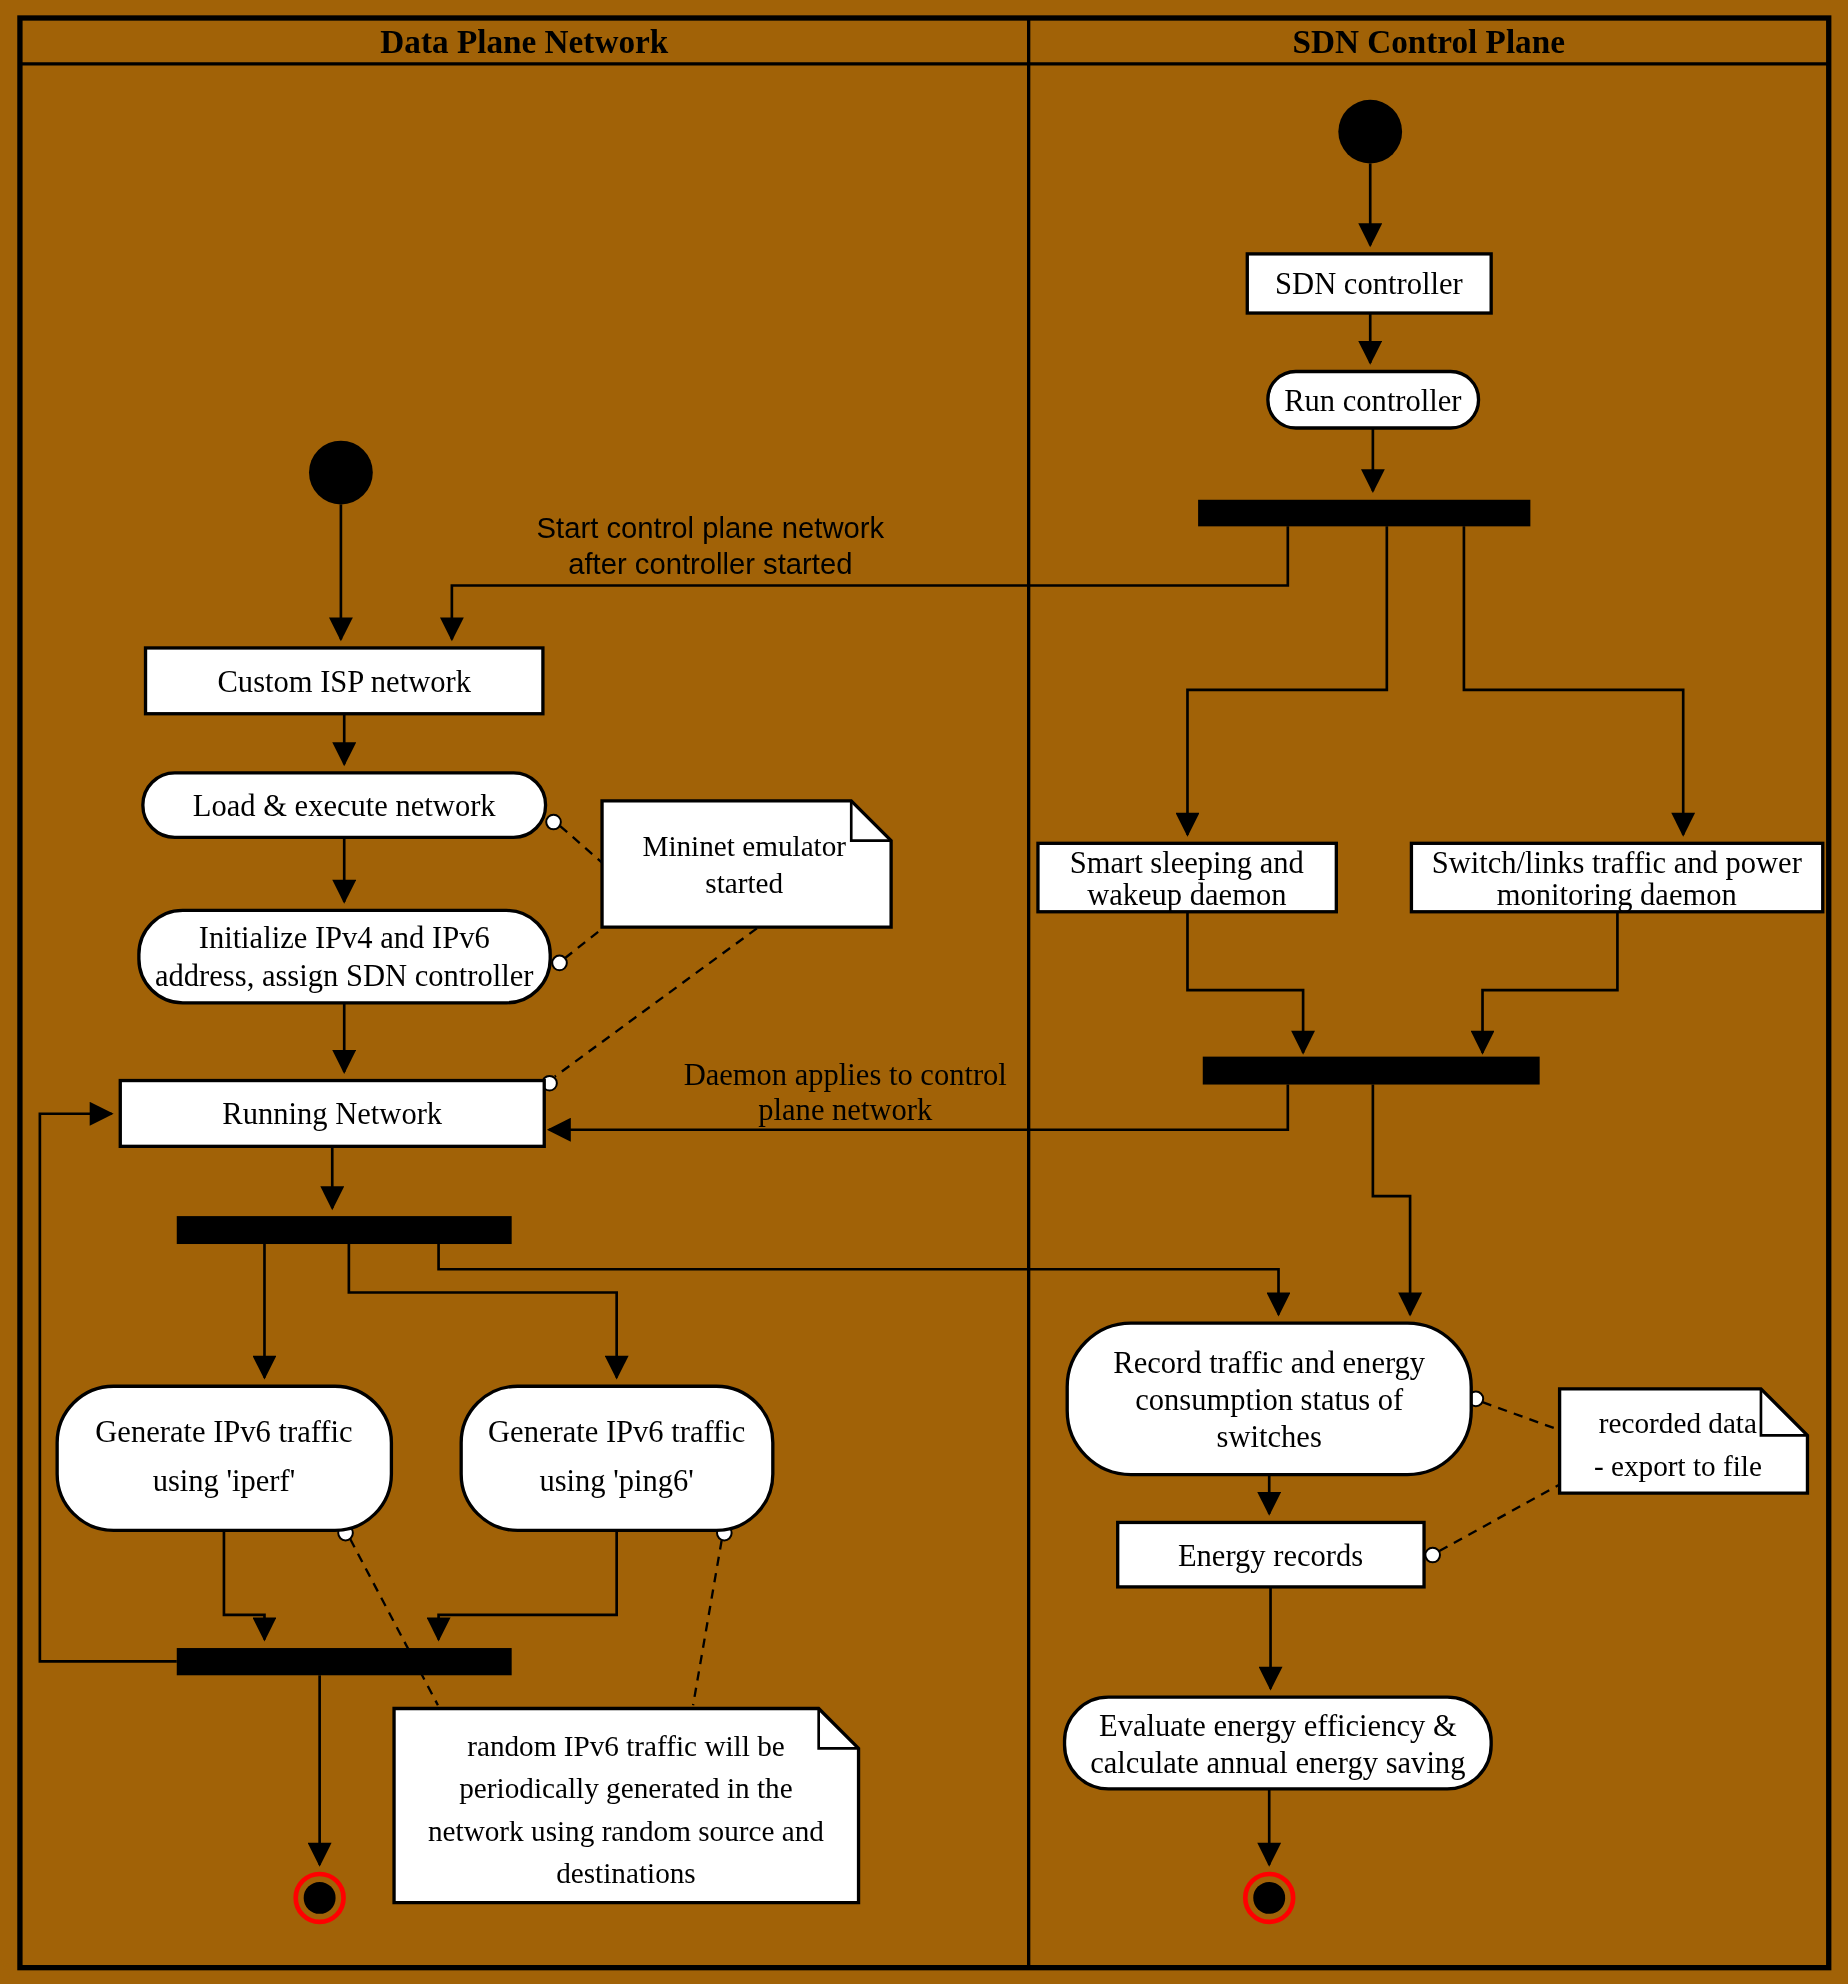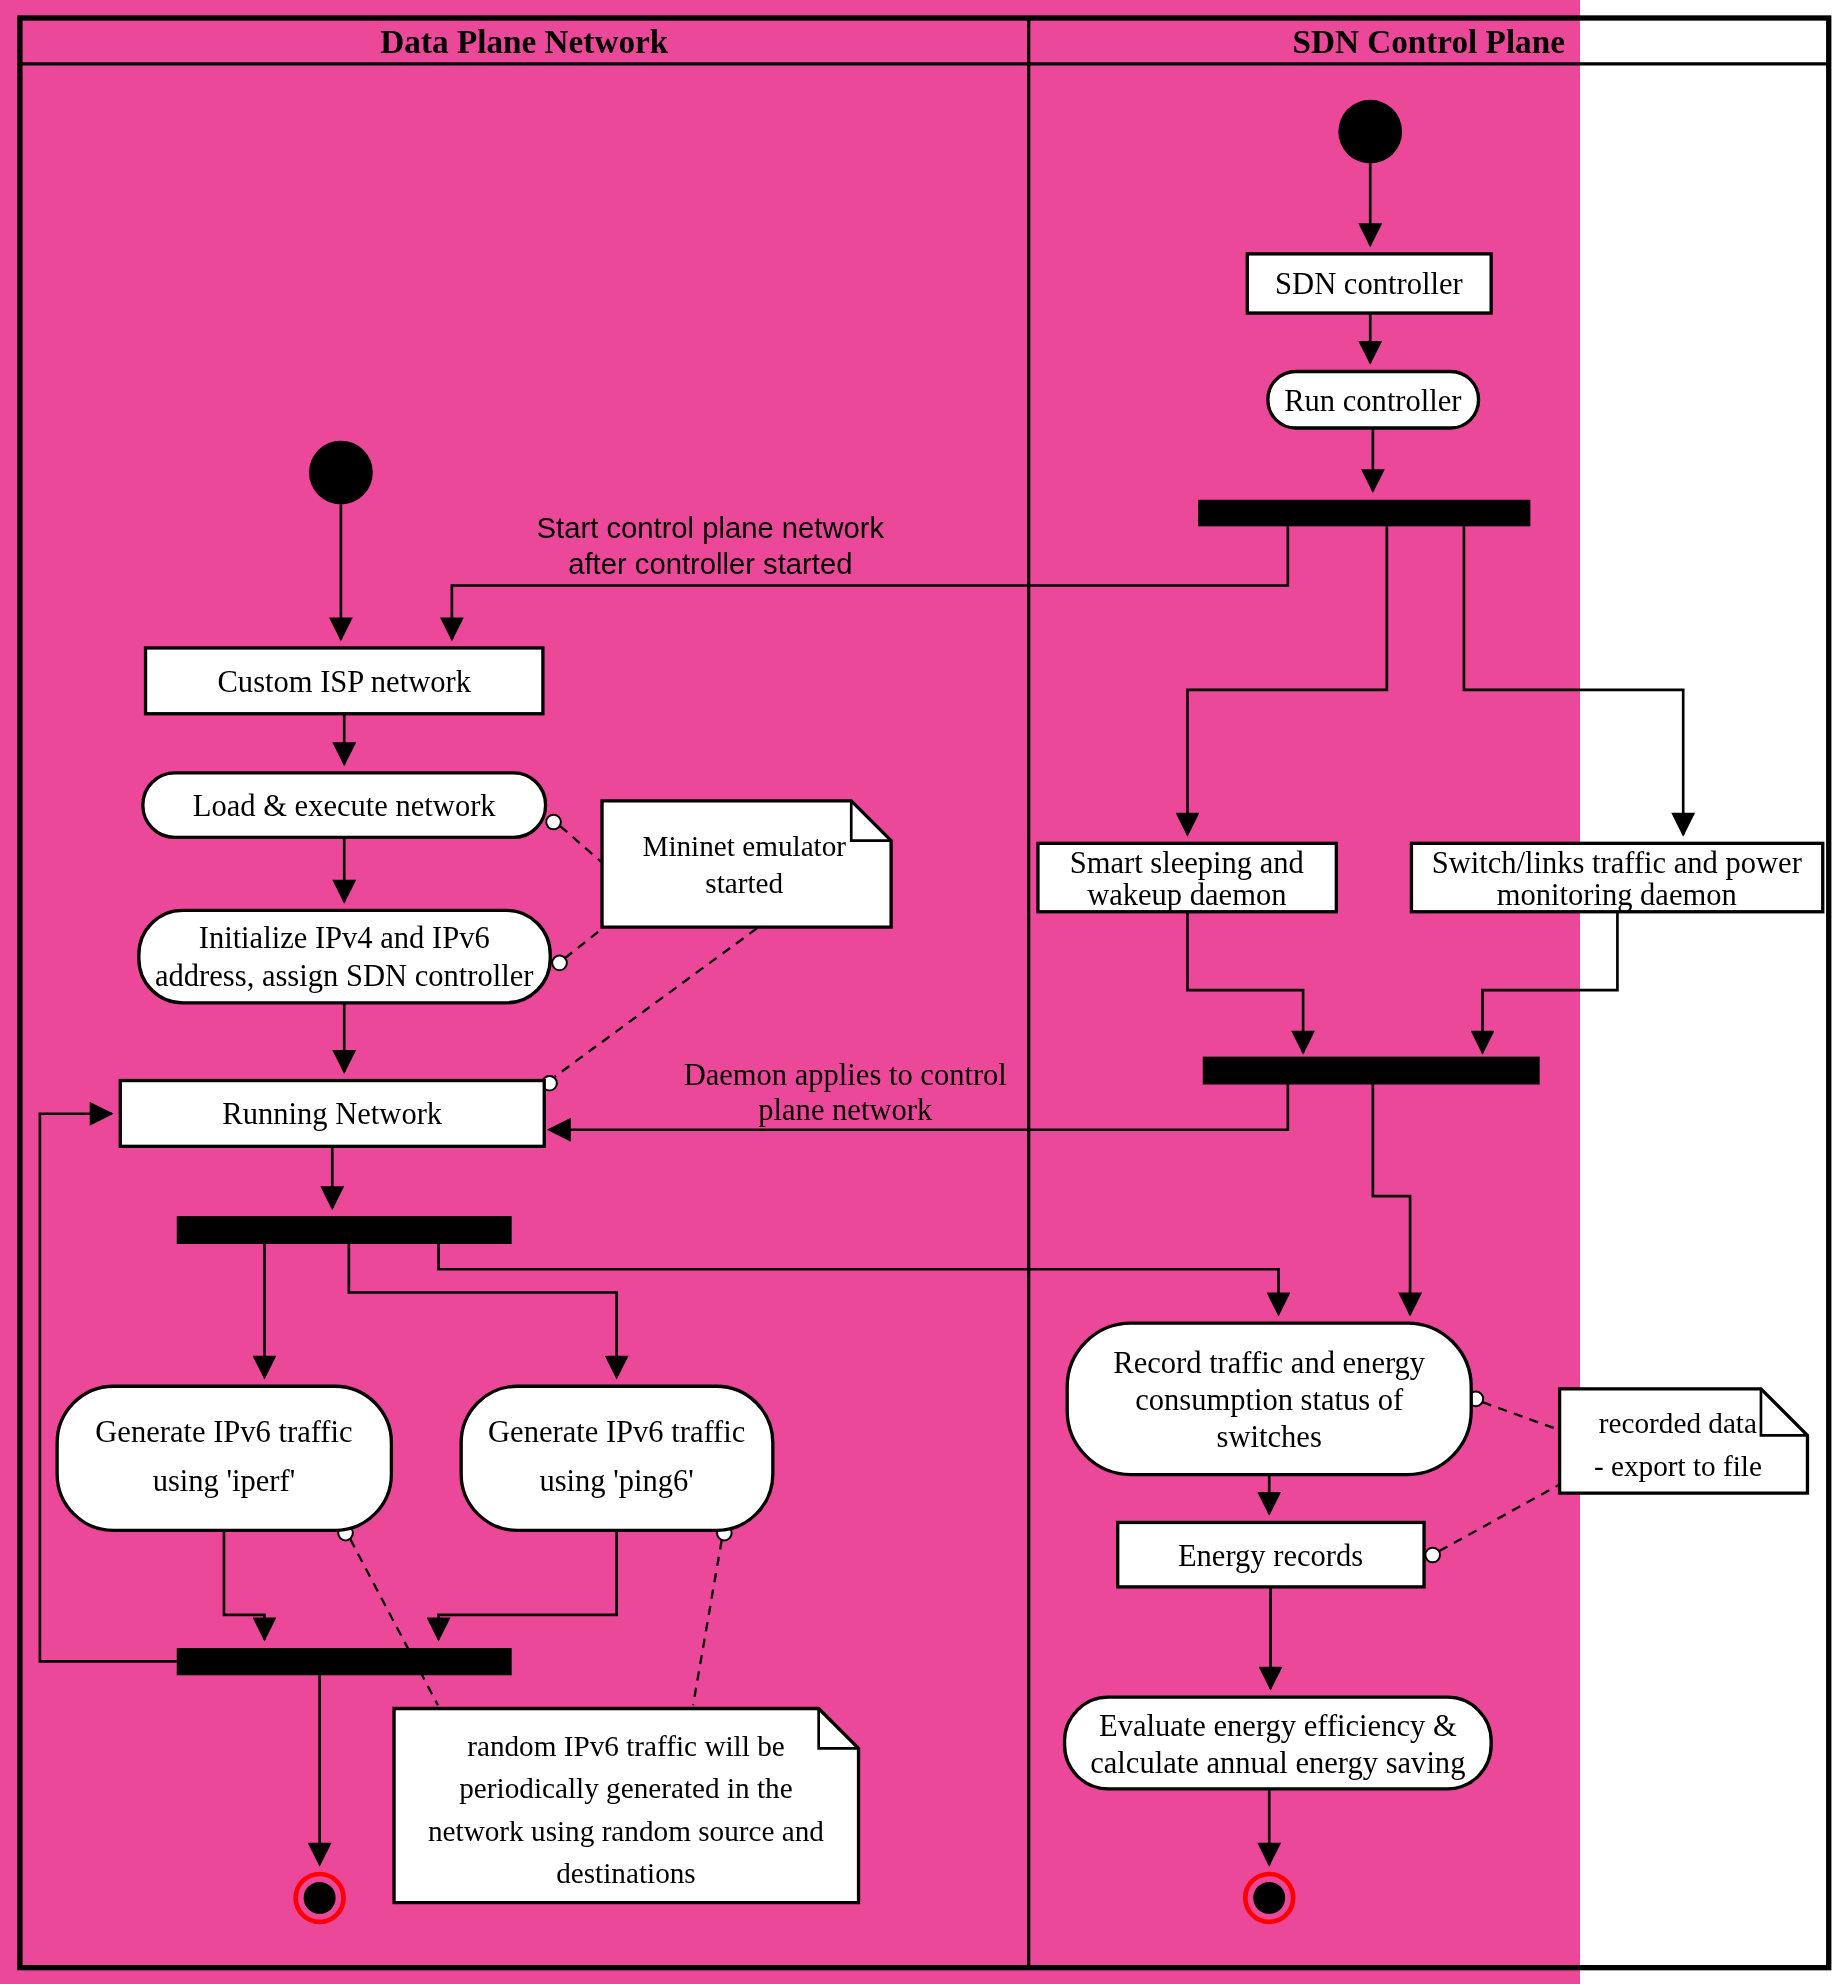--- a/index.html
+++ b/index.html
@@ -1,20 +1,20 @@
 <!DOCTYPE html>
 <html style="font-size:10.6px"><head>
 <meta charset="utf-8">
 <style>
   html, body { margin: 0; padding: 0; background: #ffffff; }
   .diagram-wrap {
     position: relative;
-    width: 1580px;
+    width: 1848px;
     height: 1985px;
-    background: #ec4899;
+    background: #a16207;
     font-family: "Liberation Serif", serif;
   }
   svg { display: block; }
   .node-shape { fill: #ffffff; stroke: #000000; stroke-width: 5; }
   .bar { fill: #000000; stroke: none; }
   .flow { fill: none; stroke: #000000; stroke-width: 4; }
   .dashed { fill: none; stroke: #000000; stroke-width: 3.5; stroke-dasharray: 14 11; }
   .anchor-dot { fill: #ffffff; stroke: #000000; stroke-width: 3; }
   .node-text { font-family: "Liberation Serif", serif; font-size: 46px; fill: #000000; text-anchor: middle; }
   .note-text { font-family: "Liberation Serif", serif; font-size: 44px; fill: #000000; text-anchor: middle; }

